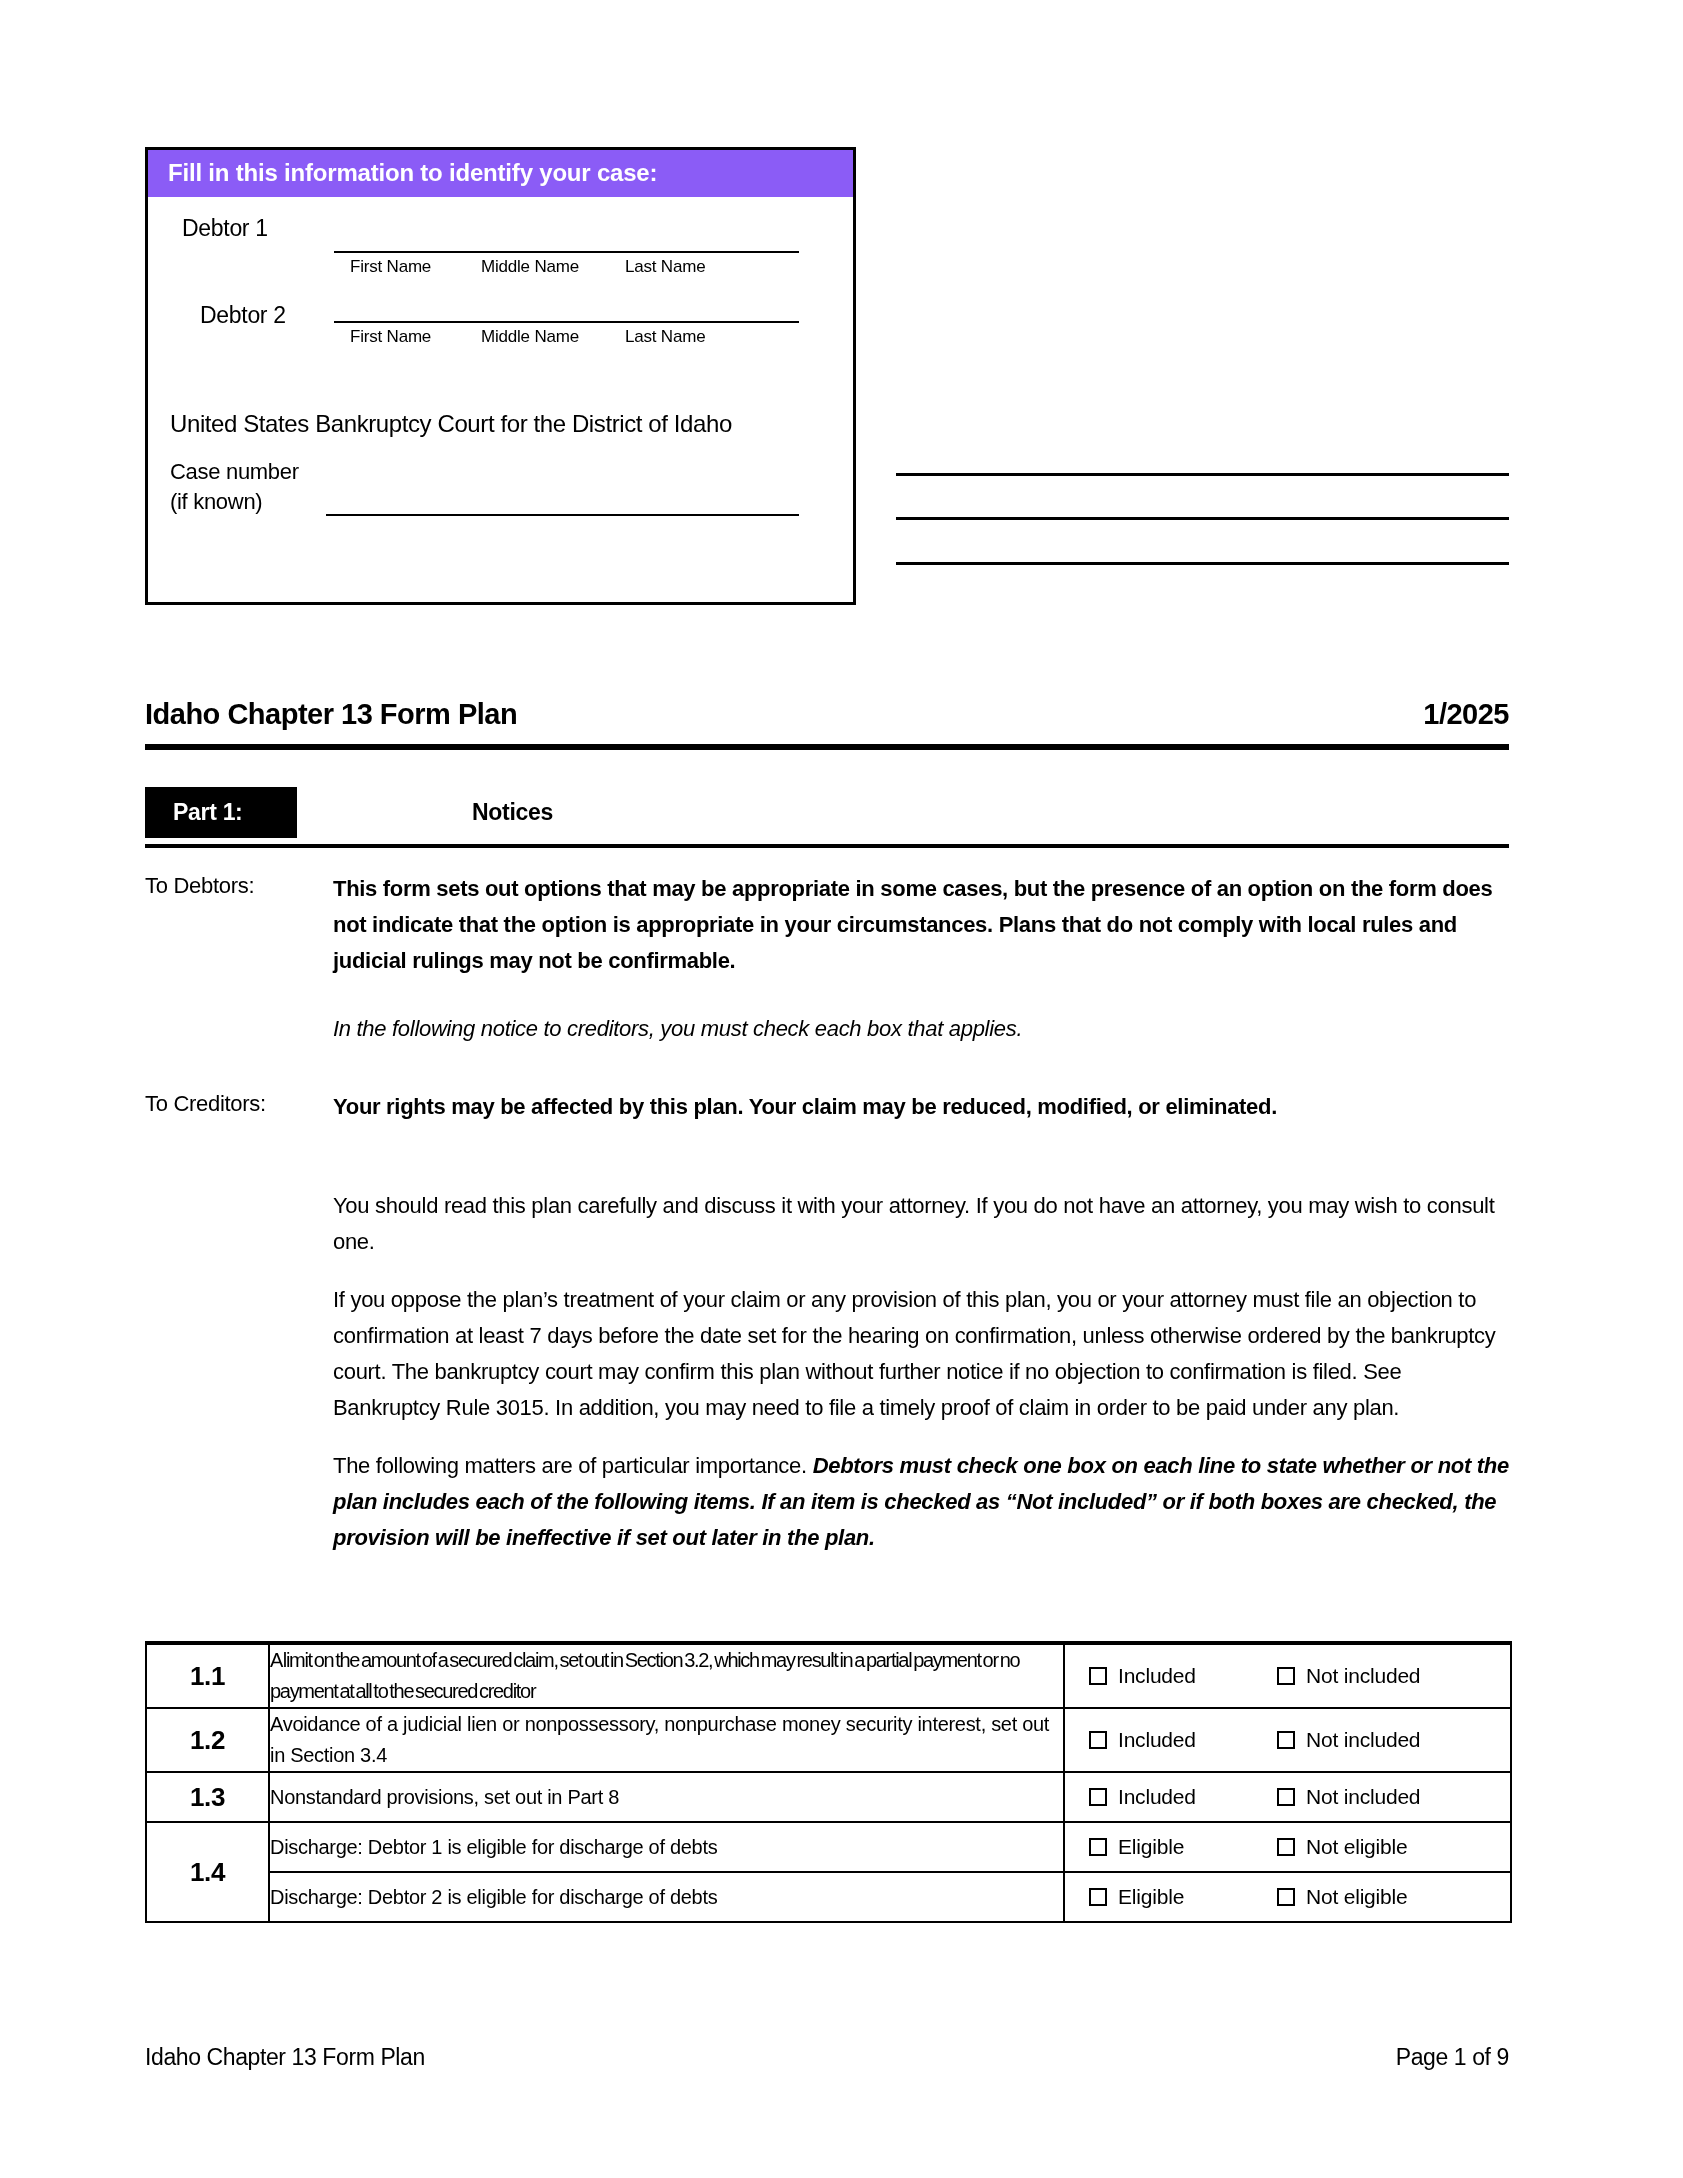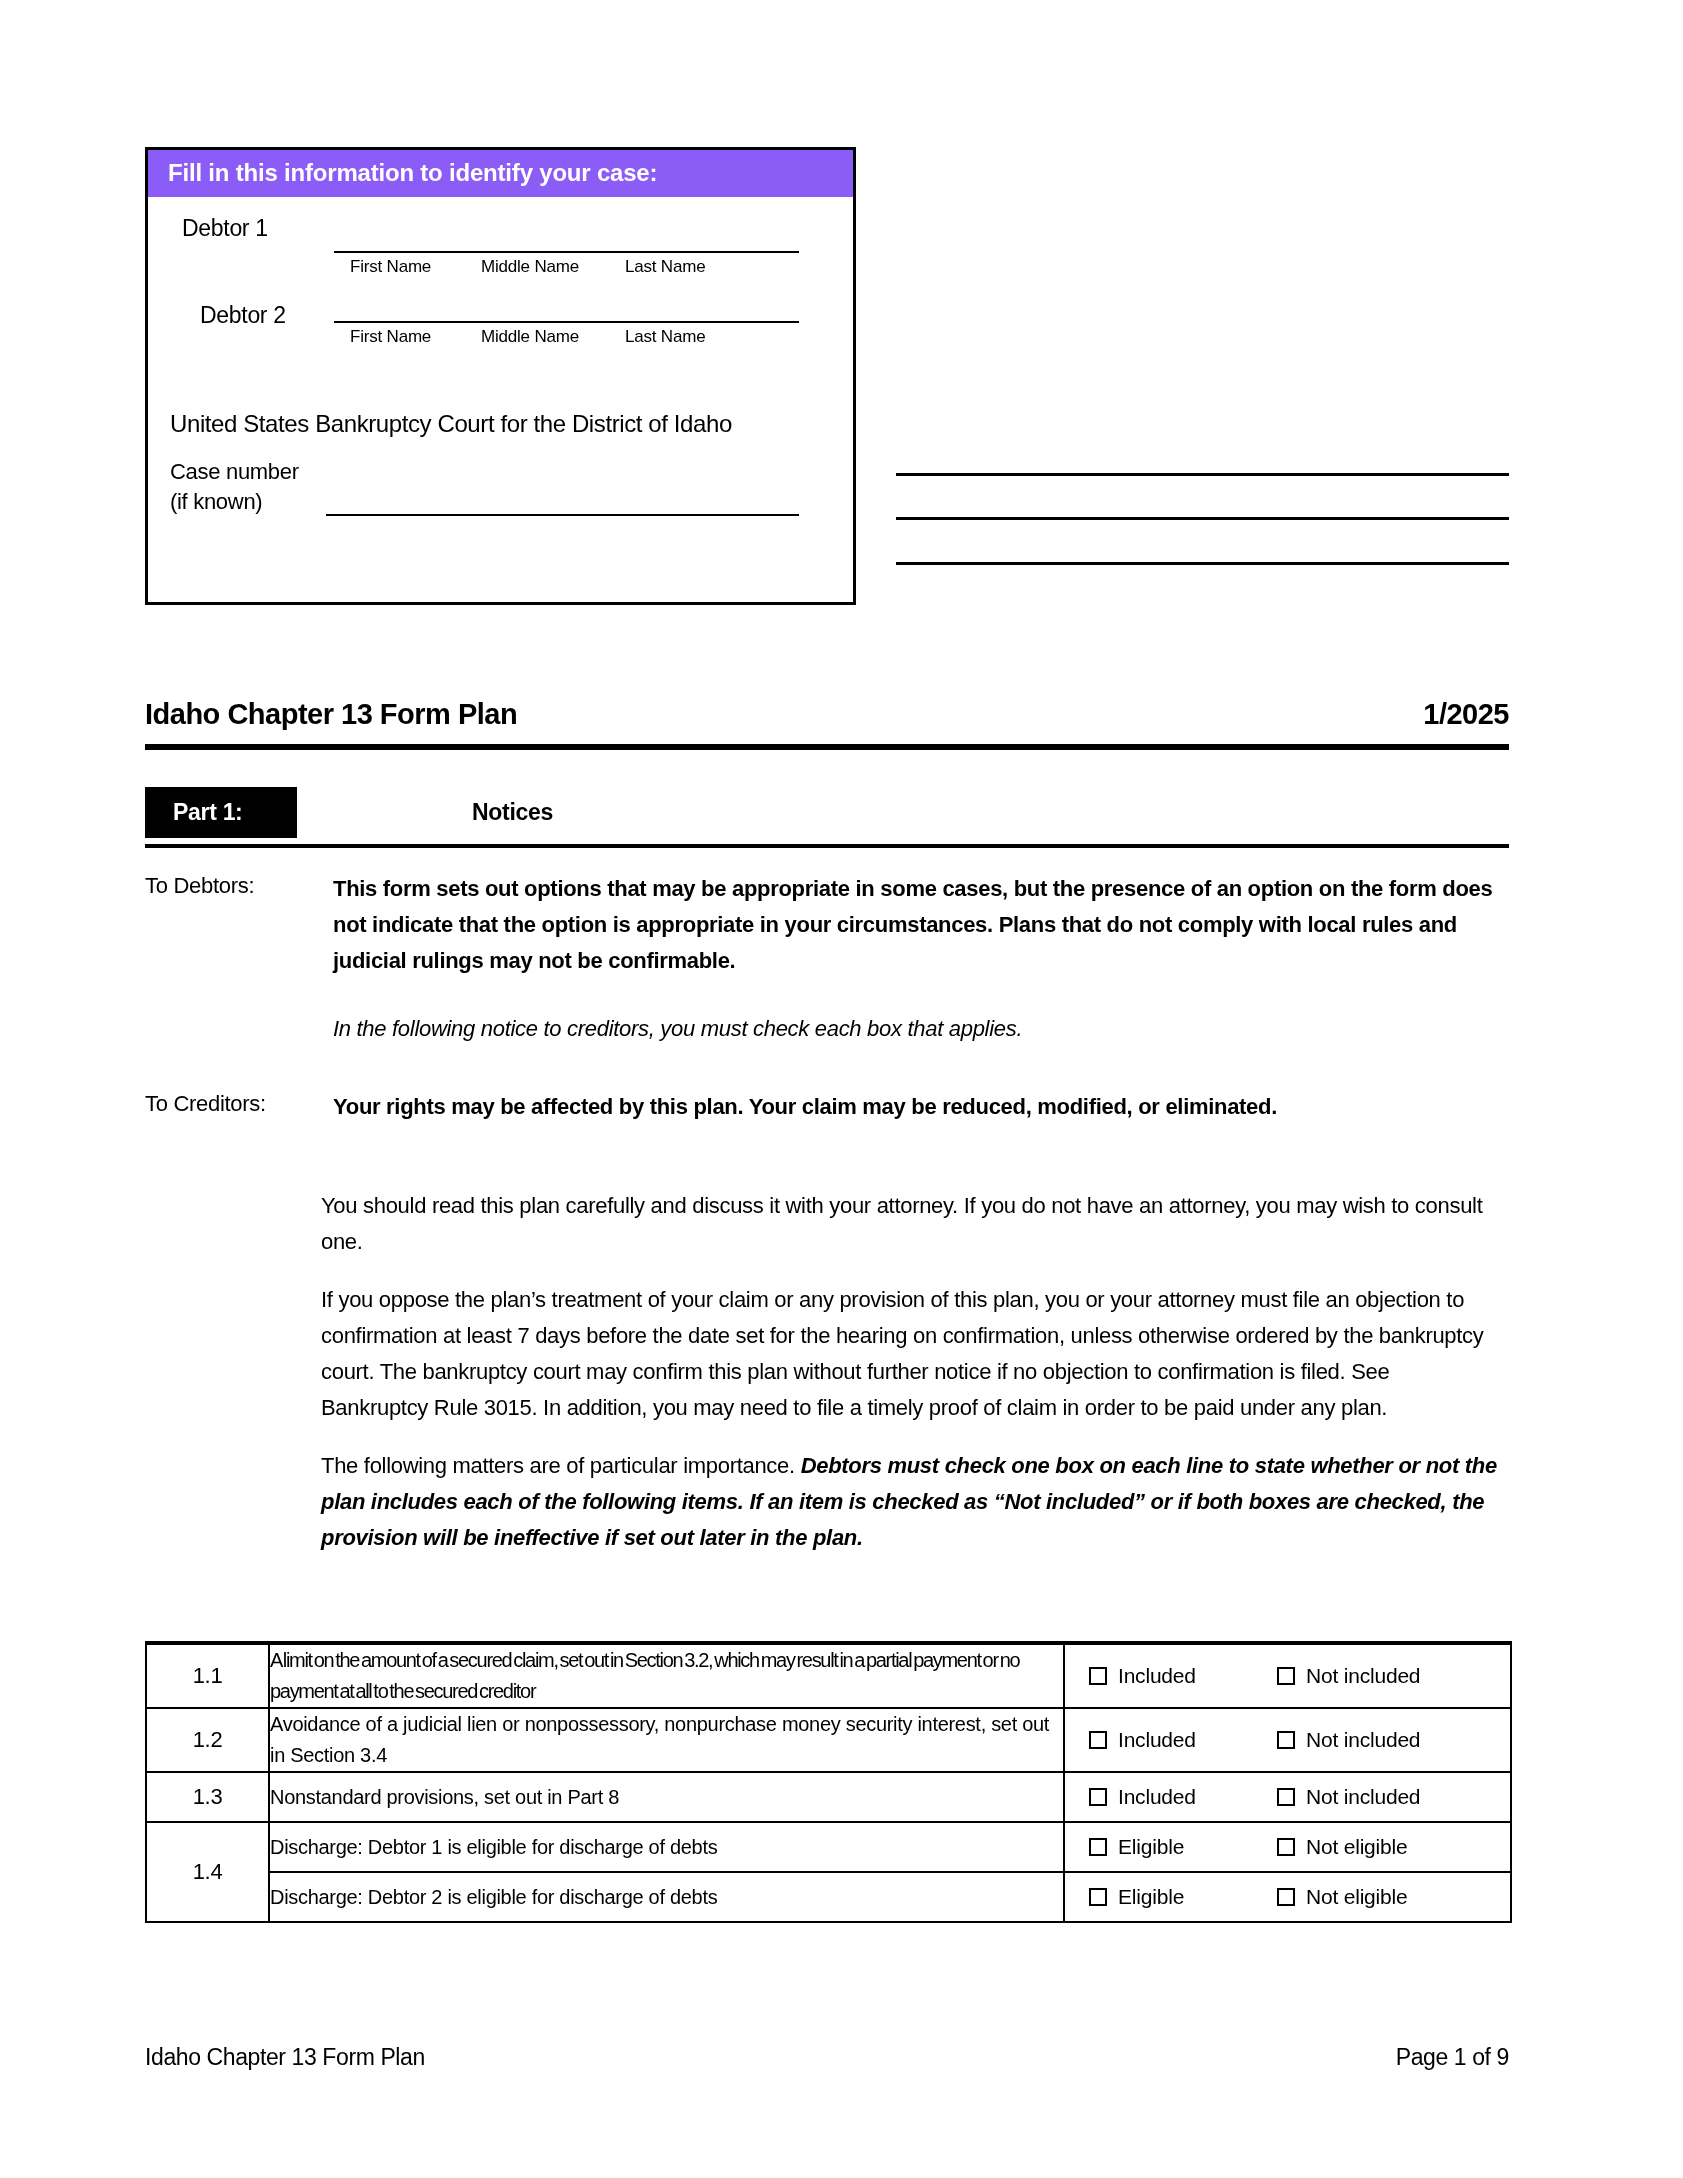--- a/index.html
+++ b/index.html
@@ -244,22 +244,22 @@
     vertical-align: middle;
     padding: 0;
   }
   .items-table .outer-top { border-top: 4px solid #000; }
   .col-num { width: 123px; }
   .col-desc { width: 795px; }
   .col-chk { width: 447px; }
 
   .cell-num {
     text-align: center;
-    font-size: 22px;
-    font-weight: normal;
+    font-size: 26px;
+    font-weight: bold;
     letter-spacing: -0.3px;
   }
   .cell-desc {
     font-size: 20px;
     line-height: 31px;
     letter-spacing: -0.3px;
     padding: 10px 12px 10px 12px;
   }
   .cell-desc.tight {
     letter-spacing: -1.3px;
@@ -373,21 +373,21 @@
 
   <div class="notice-block" style="top:1089px;">
     <div class="notice-row">
       <div class="notice-label">To Creditors:</div>
       <div class="notice-body">
         <p class="p-bold">Your rights may be affected by this plan. Your claim may be reduced, modified, or eliminated.</p>
       </div>
     </div>
   </div>
 
-  <div class="notice-block" style="top:1188px; left:321px; width:1176px;">
+  <div class="notice-block" style="top:1188px; left:333px; width:1176px;">
     <p class="p-plain">You should read this plan carefully and discuss it with your attorney. If you do not have an attorney, you may wish to consult one.</p>
     <p class="p-plain">If you oppose the plan’s treatment of your claim or any provision of this plan, you or your attorney must file an objection to confirmation at least 7 days before the date set for the hearing on confirmation, unless otherwise ordered by the bankruptcy court. The bankruptcy court may confirm this plan without further notice if no objection to confirmation is filed. See Bankruptcy Rule 3015. In addition, you may need to file a timely proof of claim in order to be paid under any plan.</p>
     <p class="p-plain"><span>The following matters are of particular importance. </span><span class="bi">Debtors must check one box on each line to state whether or not the plan includes each of the following items. If an item is checked as “Not included” or if both boxes are checked, the provision will be ineffective if set out later in the plan.</span></p>
   </div>
 
   <table class="items-table">
     <colgroup>
       <col class="col-num">
         <col class="col-desc">
         <col class="col-chk">

